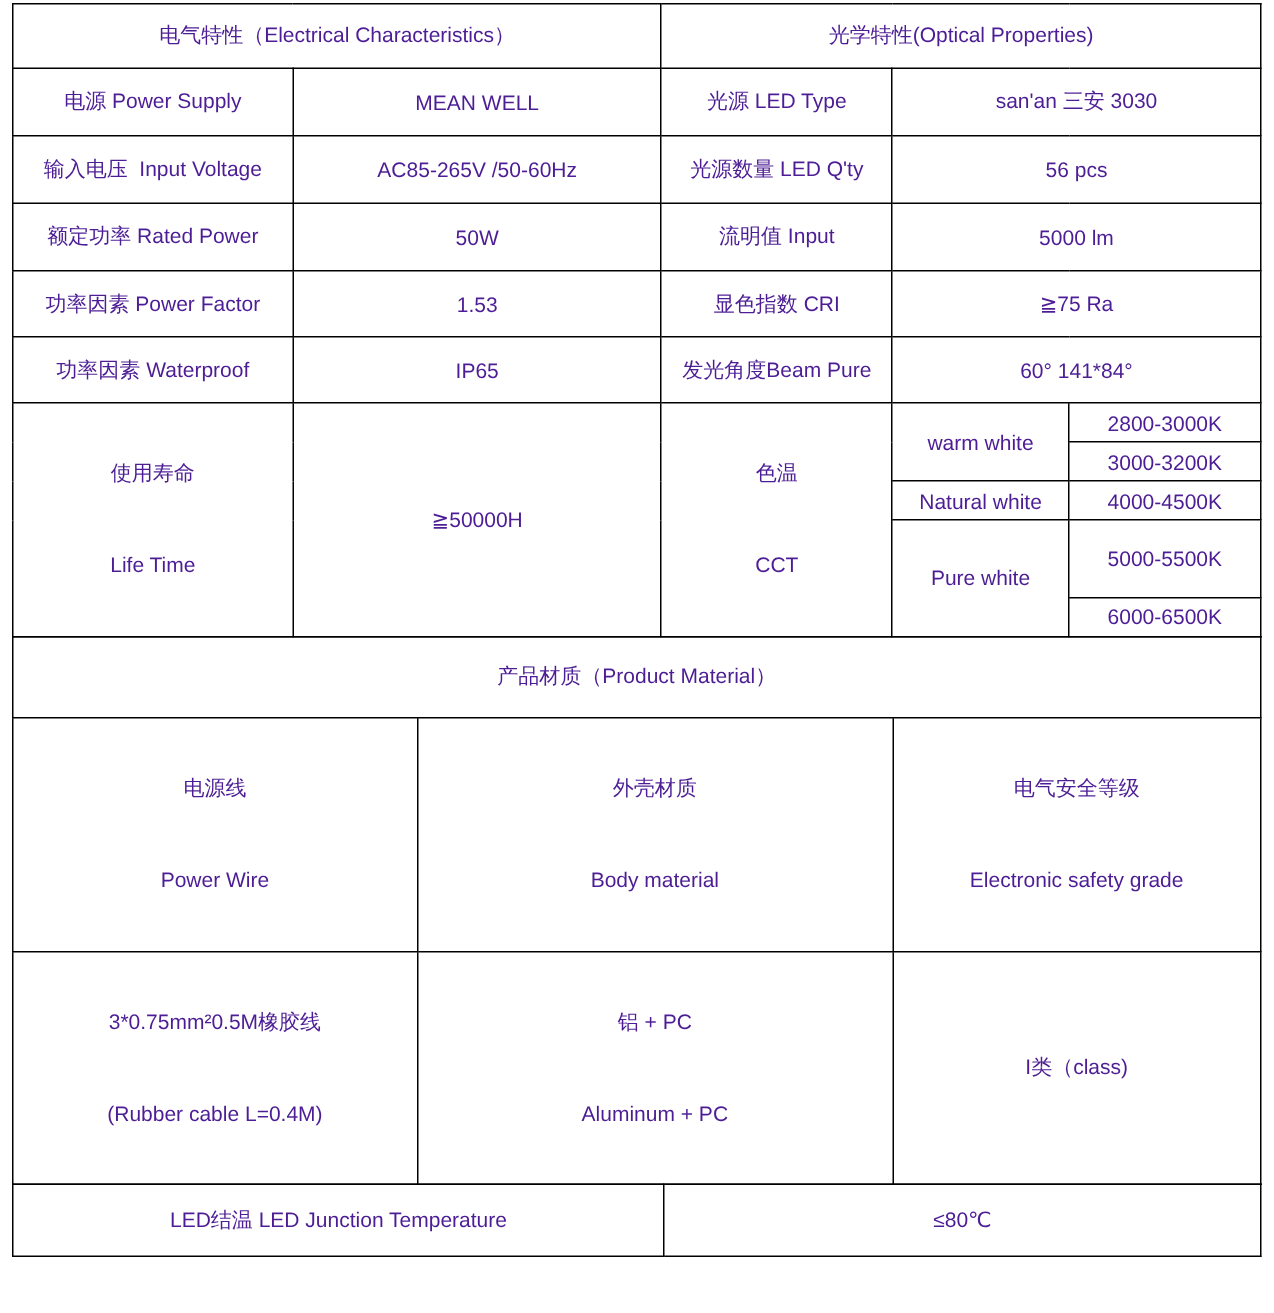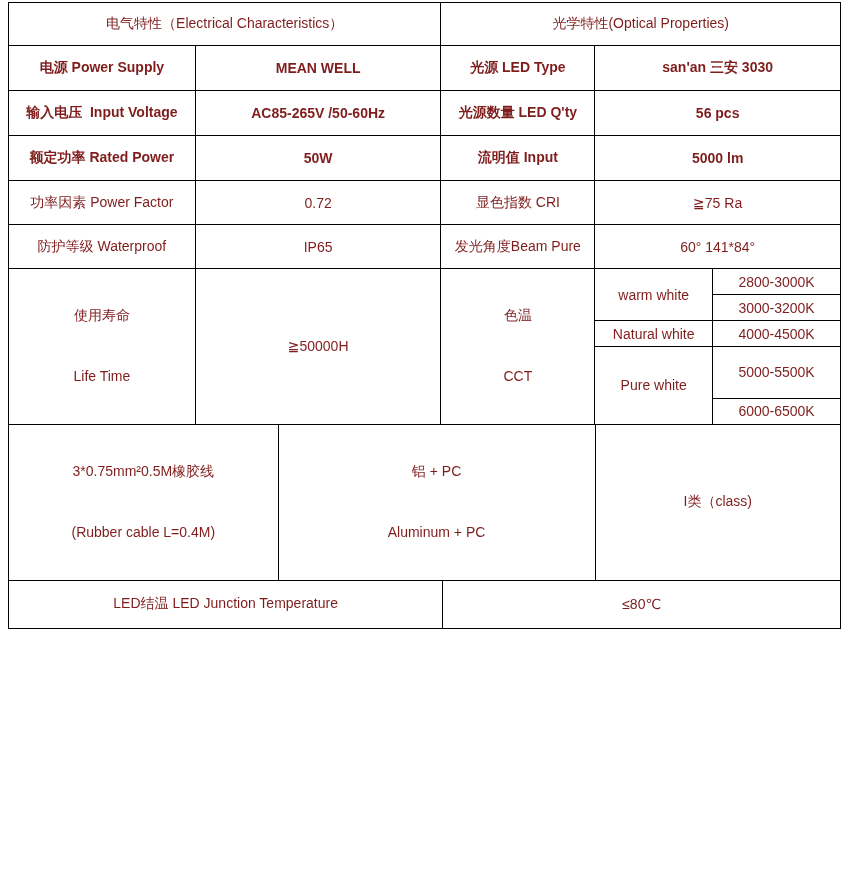--- a/index.html
+++ b/index.html
@@ -23,27 +23,27 @@
   table.tbl {
     width: 100%;
     border-collapse: collapse;
     table-layout: fixed;
   }
   .tbl + .tbl { margin-top: -1px; }
   td {
     border: 1px solid #000000;
     text-align: center;
     vertical-align: middle;
-    color: #7f1d1d;
+    color: #4c1d95;
     font-size: 14px;
     white-space: pre-wrap;
     overflow: hidden;
   }
   .h43 td { height: 43px; }
-  .h45 td { height: 45px; font-weight: bold; }
+  .h45 td { height: 45px; }
   .h44 td { height: 44px; }
   .h26 td { height: 26px; }
   .h54 td { height: 54px; }
   .h68 td { height: 68px; }
   .h57 td { height: 57px; }
   .h48 td { height: 48px; }
   .ln { line-height: 2.1; }
 </style>
 </head>
 <body>
@@ -77,26 +77,26 @@
         <td colspan="2">56 pcs</td>
       </tr>
       <tr class="h45">
         <td>额定功率 Rated Power</td>
         <td>50W</td>
         <td>流明值 Input</td>
         <td colspan="2">5000 lm</td>
       </tr>
       <tr class="h44">
         <td>功率因素 Power Factor</td>
-        <td>0.72</td>
+        <td>1.53</td>
         <td>显色指数 CRI</td>
         <td colspan="2">≧75 Ra</td>
       </tr>
       <tr class="h44">
-        <td>防护等级 Waterproof</td>
+        <td>功率因素 Waterproof</td>
         <td>IP65</td>
         <td>发光角度Beam Pure</td>
         <td colspan="2">60° 141*84°</td>
       </tr>
       <tr class="h26">
         <td rowspan="5">
           <div class="ln">使用寿命</div>
           <div class="ln">Life Time</div>
         </td>
         <td rowspan="5">≧50000H</td>
@@ -124,20 +124,37 @@
     </tbody>
       </table>
 
     <table class="tbl">
       <colgroup>
         <col style="width:32.4%">
         <col style="width:38.1%">
         <col style="width:29.5%">
       </colgroup>
       <tbody>
+          <tr class="h54">
+        <td colspan="3">产品材质（Product Material）</td>
+      </tr>
+      <tr class="h68">
+        <td>
+          <div class="ln">电源线</div>
+          <div class="ln">Power Wire</div>
+        </td>
+        <td>
+          <div class="ln">外壳材质</div>
+          <div class="ln">Body material</div>
+        </td>
+        <td>
+          <div class="ln">电气安全等级</div>
+          <div class="ln">Electronic safety grade</div>
+        </td>
+      </tr>
       <tr class="h57">
         <td>
           <div class="ln">3*0.75mm²0.5M橡胶线</div>
           <div class="ln">(Rubber cable L=0.4M)</div>
         </td>
         <td>
           <div class="ln">铝 + PC</div>
           <div class="ln">Aluminum + PC</div>
         </td>
         <td>

